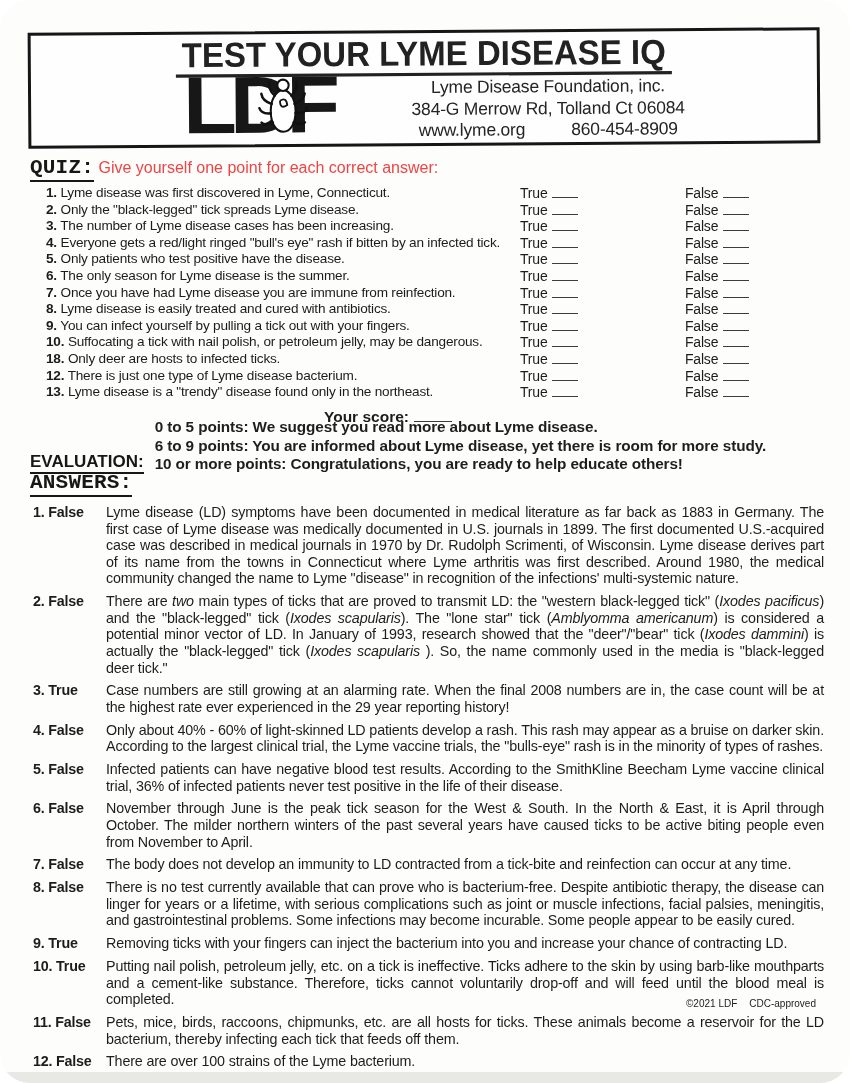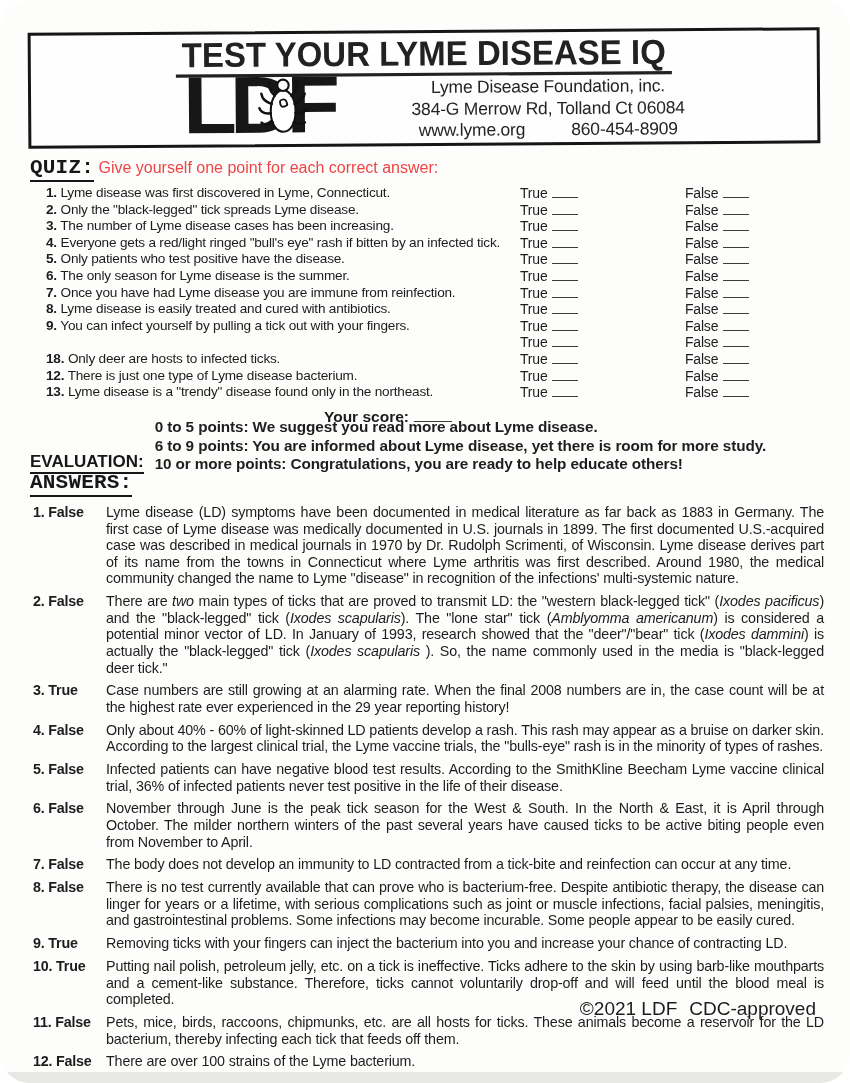--- a/index.html
+++ b/index.html
@@ -66,21 +66,21 @@
   .answer-row { display:flex; margin-bottom:6.2px; }
   .answer-label {
     flex:0 0 73px; font-weight:bold; font-size:14.3px; padding-left:3px;
     letter-spacing:-0.2px; line-height:16.6px;
   }
   .answer-text {
     flex:1; font-size:14.3px; line-height:16.6px; text-align:justify;
     letter-spacing:-0.15px; color:#1d1d1d;
   }
   
-  .footer { position:absolute; right:34px; top:998px; font-size:19px; color:#1c1c1c; }
+  .footer { position:absolute; right:34px; top:998px; font-size:10px; color:#1c1c1c; }
   .footer .approval { margin-left:12px; }
   .scan-edge { position:absolute; left:0; bottom:0; width:100%; height:11px; background:#e8e8e5; }
 </style>
 </head>
 <body>
 
 <div class="page">
 
   <div class="header-box">
     <div class="title-line">
@@ -159,20 +159,21 @@
           <span class="q-text"><b class="q-num">8.</b> Lyme disease is easily treated and cured with antibiotics.</span>
           <span class="tf tf-true"><span>True</span><span class="blank"></span></span>
           <span class="tf tf-false"><span>False</span><span class="blank"></span></span>
         </div>
         <div class="quiz-row">
           <span class="q-text"><b class="q-num">9.</b> You can infect yourself by pulling a tick out with your fingers.</span>
           <span class="tf tf-true"><span>True</span><span class="blank"></span></span>
           <span class="tf tf-false"><span>False</span><span class="blank"></span></span>
         </div>
         <div class="quiz-row">
+          <span class="q-text"><b class="q-num">10.</b> Suffocating a tick with nail polish, or petroleum jelly, may be dangerous.</span>
           <span class="tf tf-true"><span>True</span><span class="blank"></span></span>
           <span class="tf tf-false"><span>False</span><span class="blank"></span></span>
         </div>
         <div class="quiz-row">
           <span class="q-text"><b class="q-num">18.</b> Only deer are hosts to infected ticks.</span>
           <span class="tf tf-true"><span>True</span><span class="blank"></span></span>
           <span class="tf tf-false"><span>False</span><span class="blank"></span></span>
         </div>
         <div class="quiz-row">
           <span class="q-text"><b class="q-num">12.</b> There is just one type of Lyme disease bacterium.</span>

